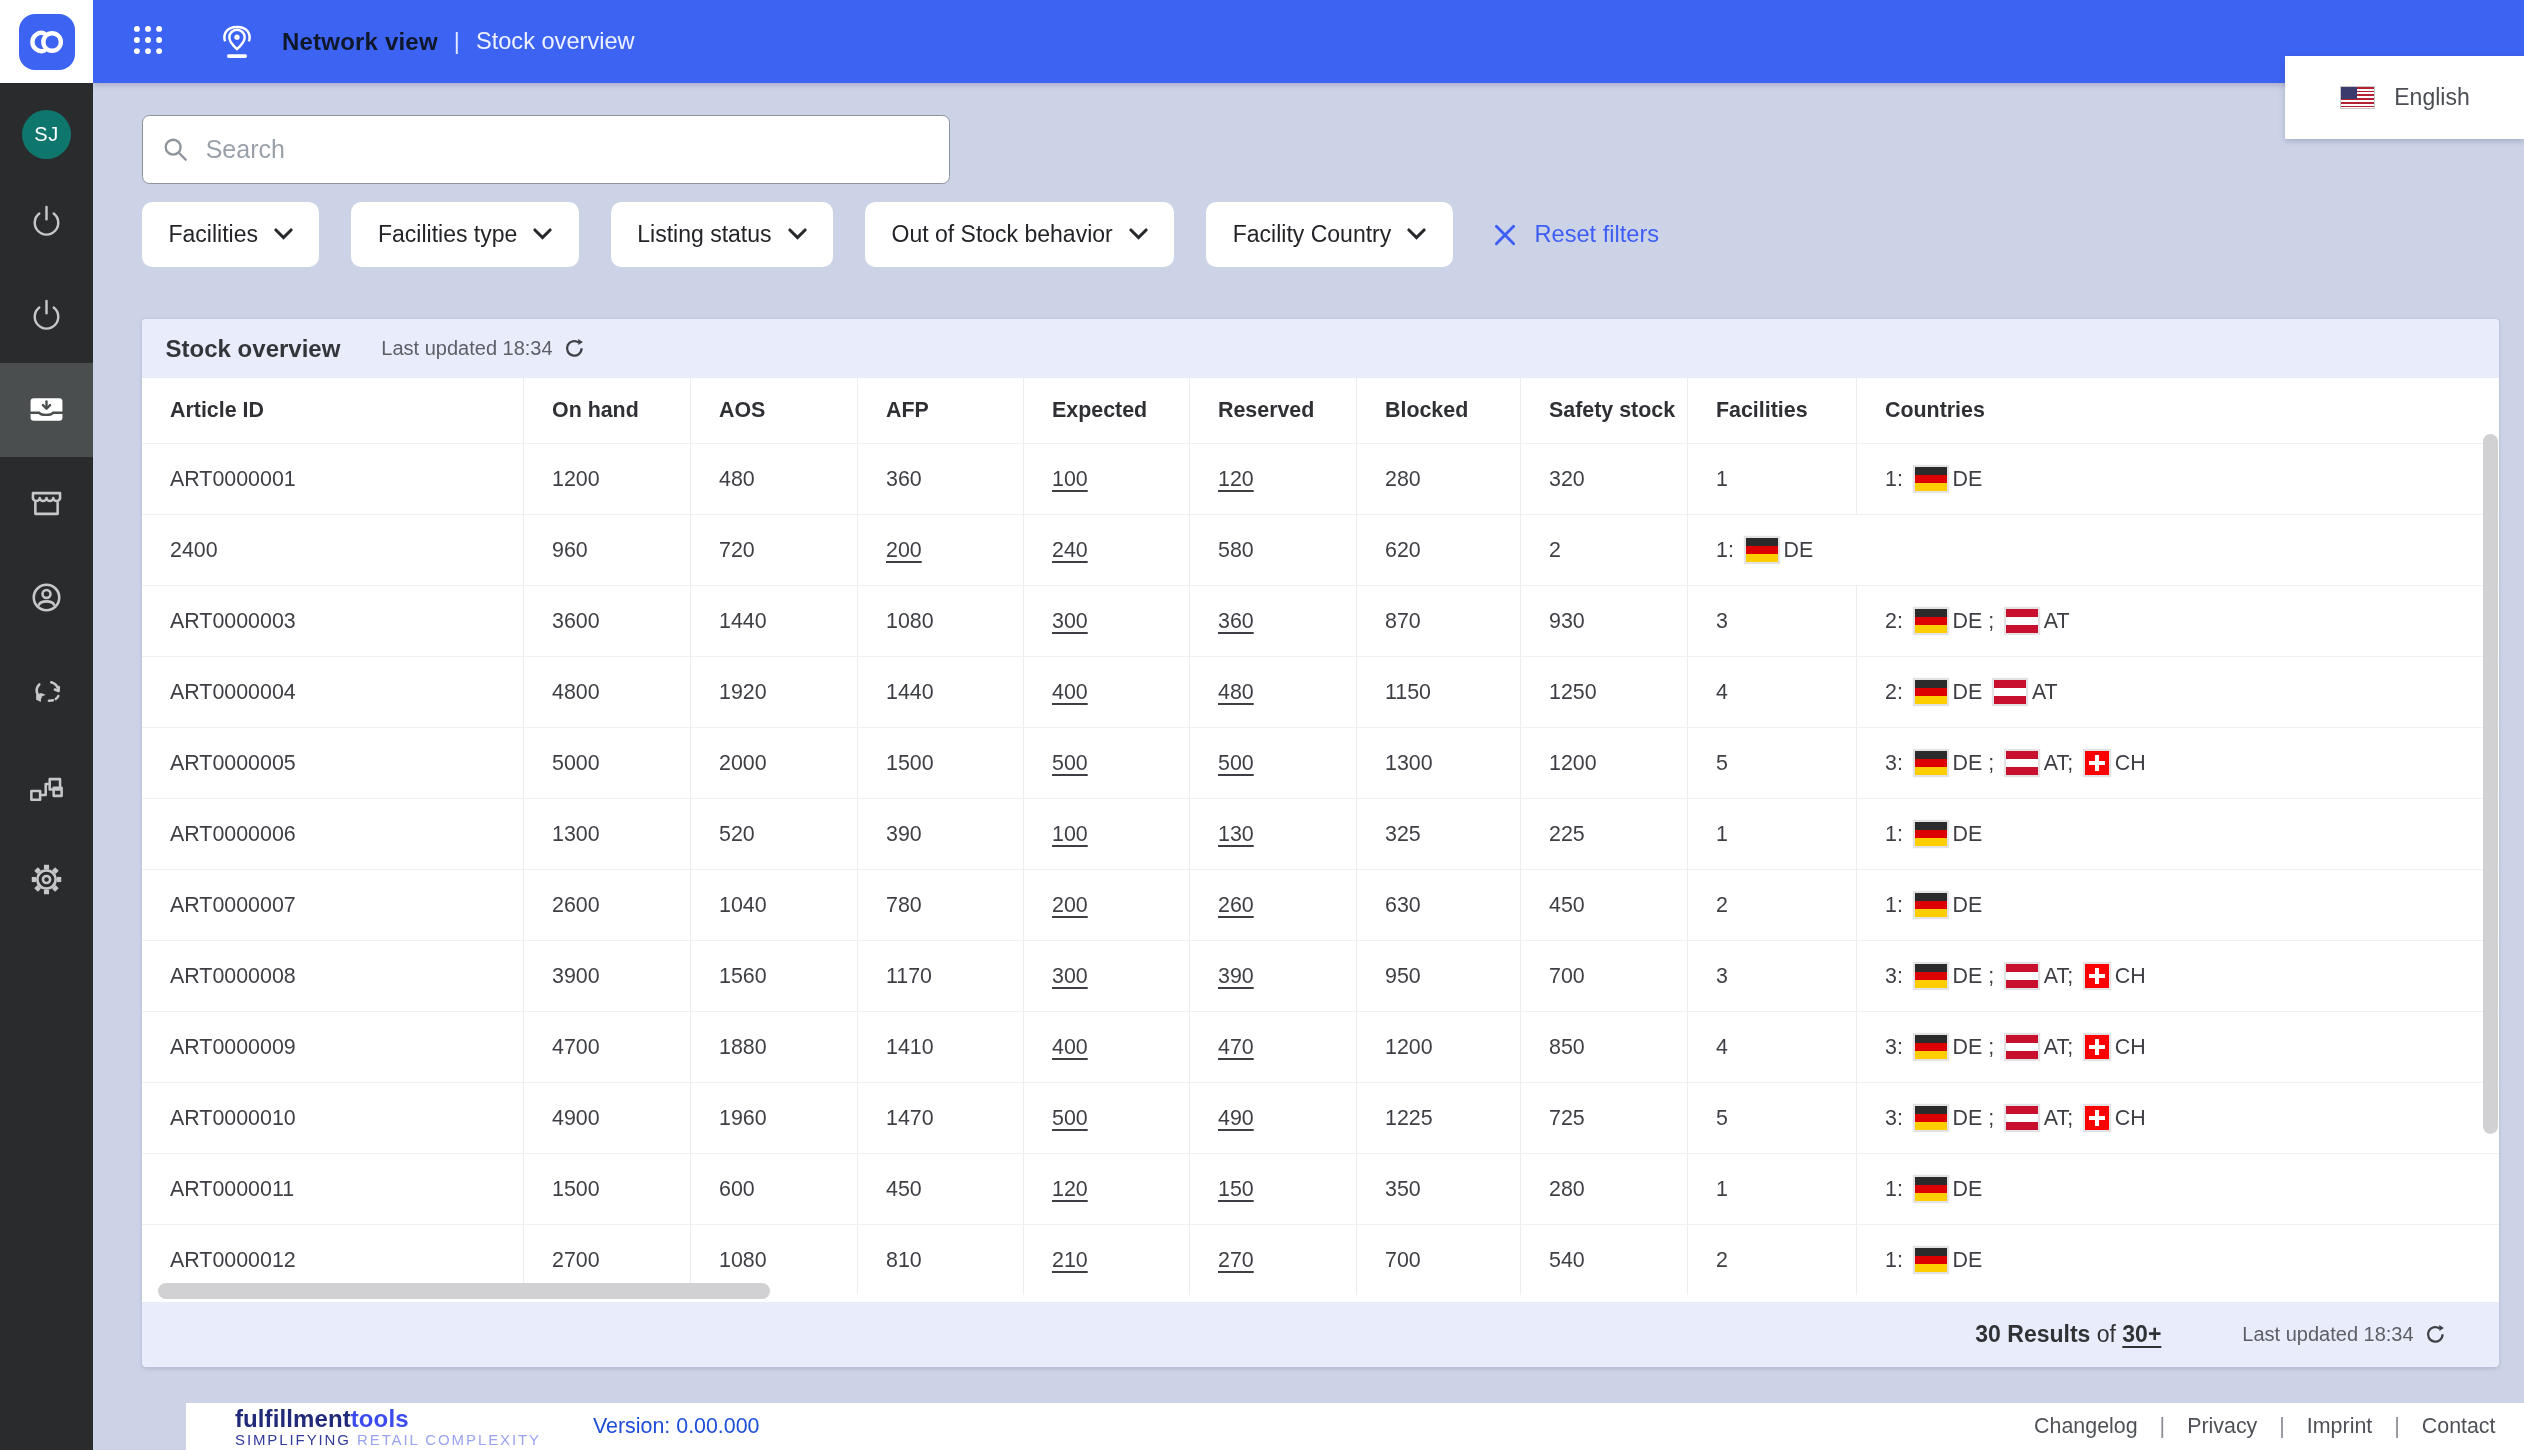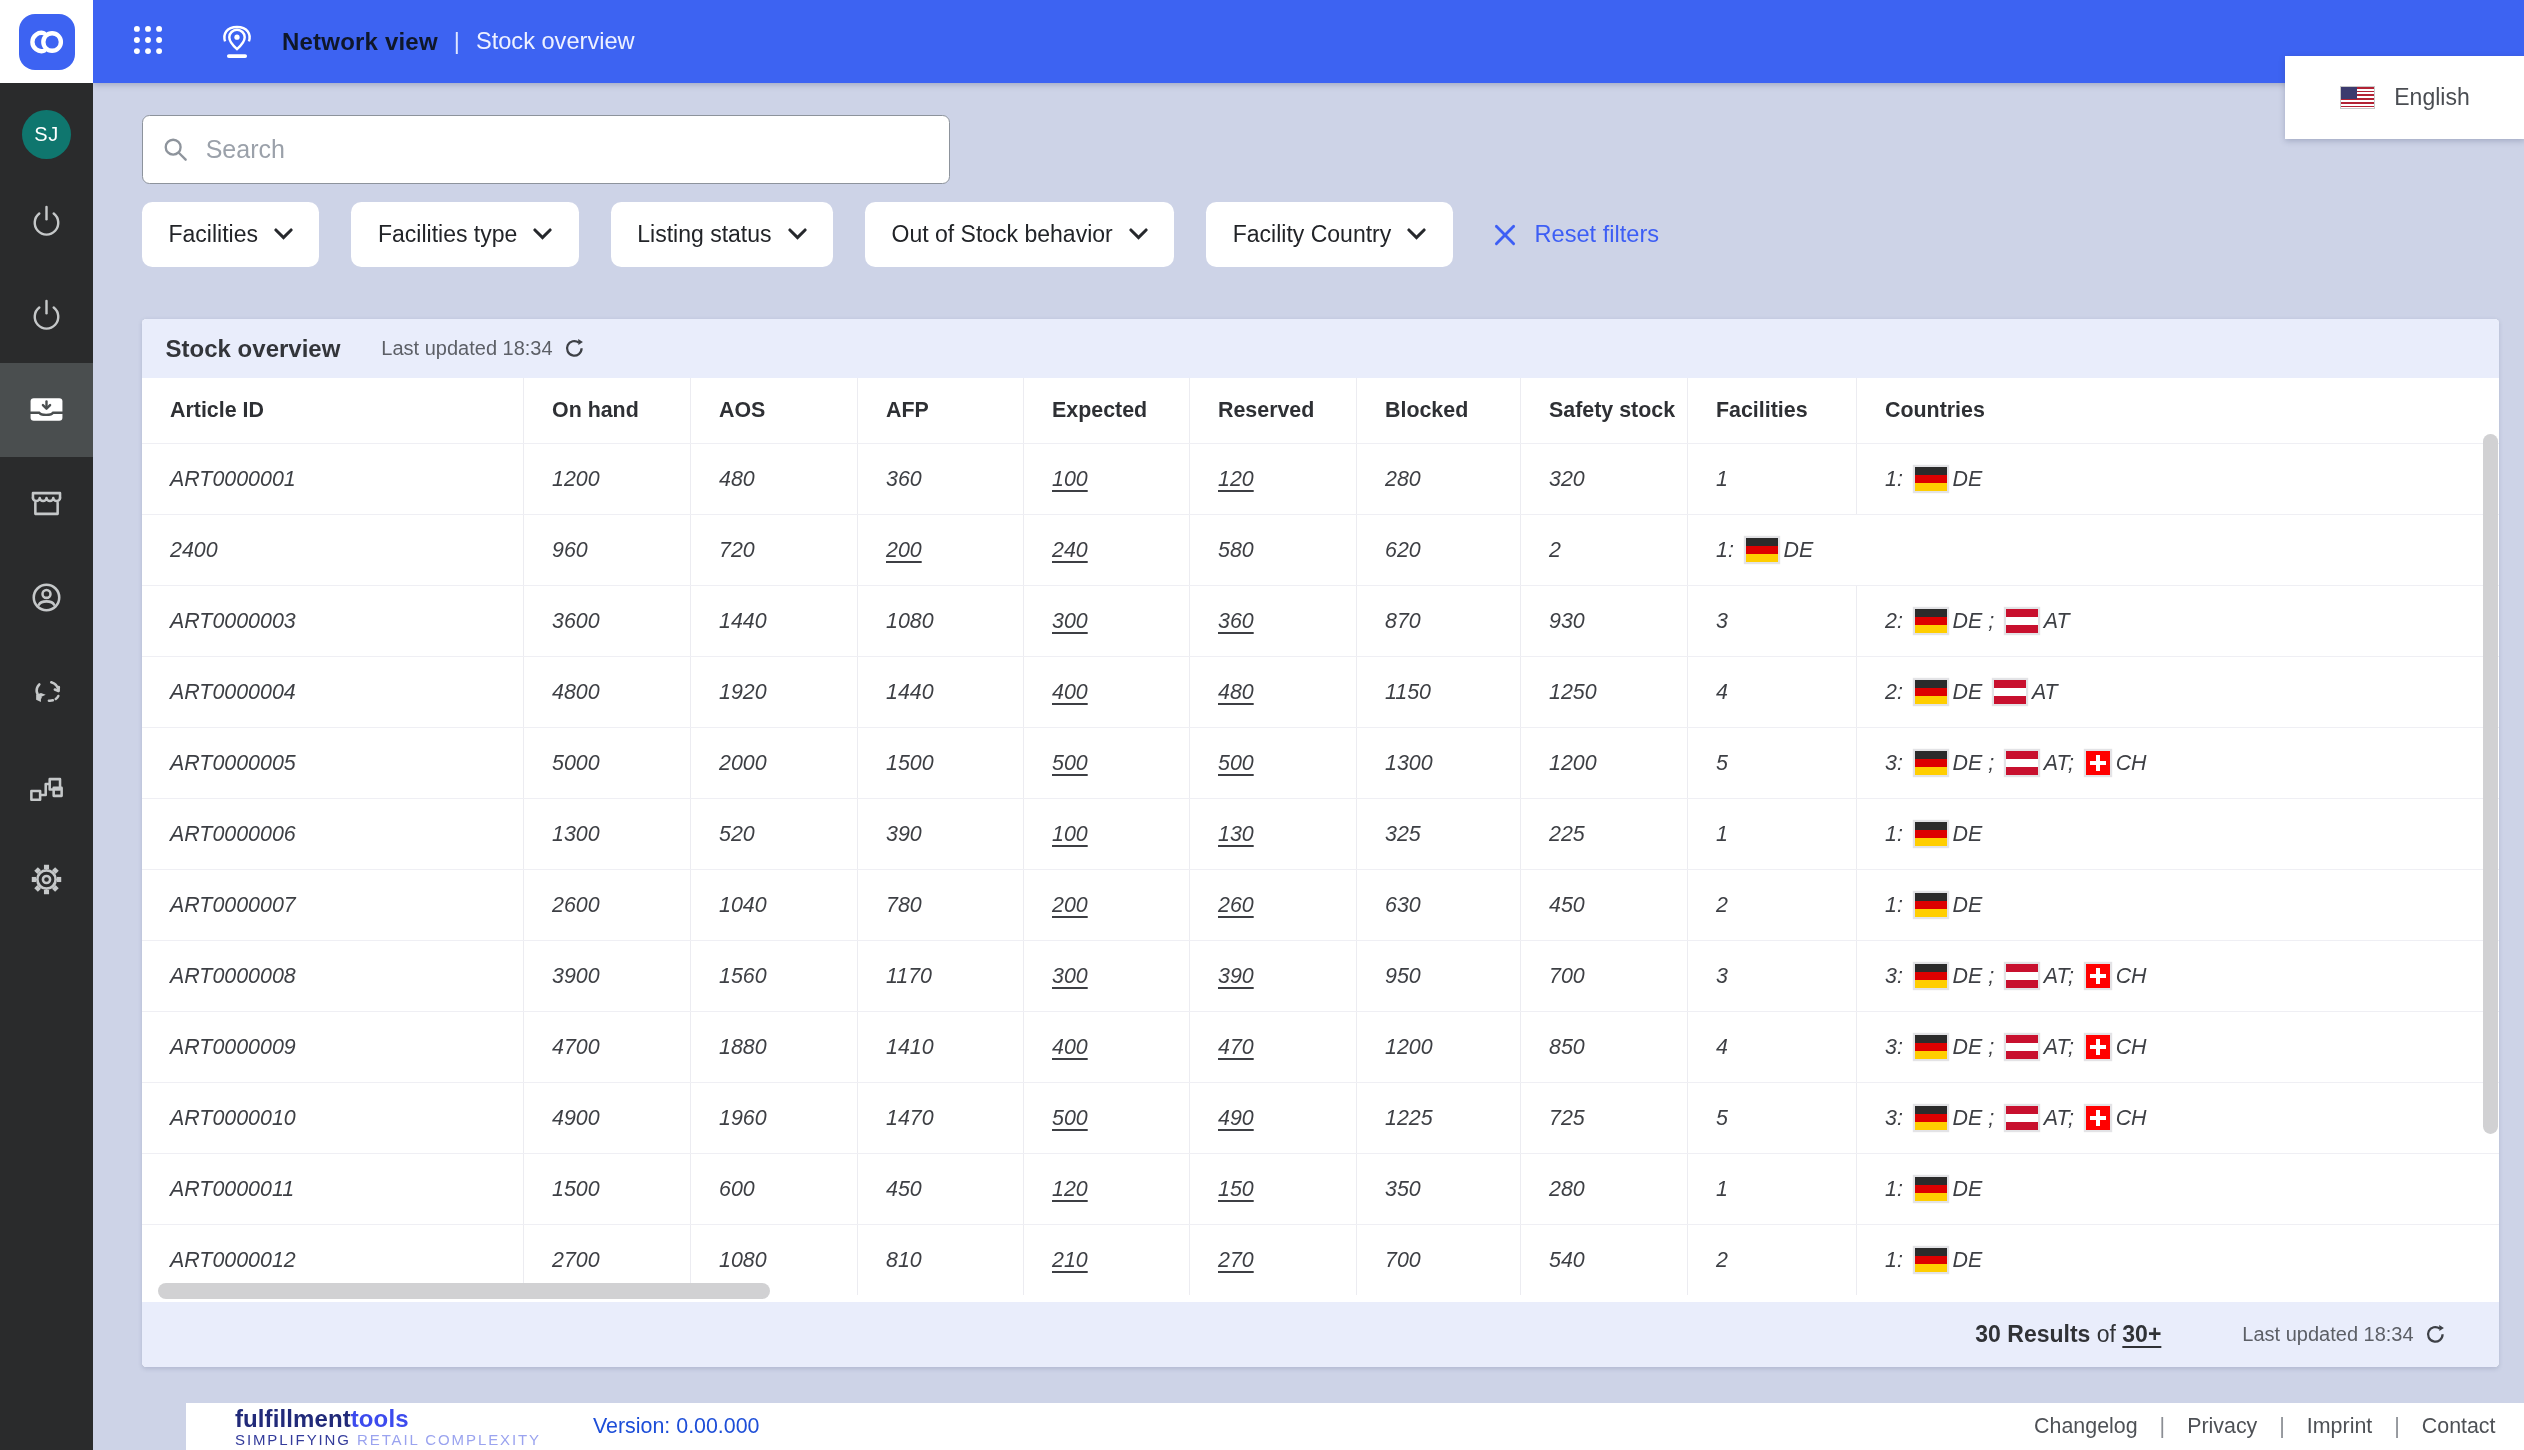--- a/index.html
+++ b/index.html
@@ -101,21 +101,21 @@
   .refresh-btn { cursor:pointer; color:#3d4046; display:flex; }
   .tgrid { display:grid; grid-template-columns:382px 167px 167px 166px 166px 167px 164px 167px 169px 1fr; }
   .thead { height:65px; }
   .thead .cell { font-weight:bold; font-size:21.4px; color:#2e3034; }
   .cell {
     display:flex; align-items:center; padding-left:28px; font-size:21.4px; color:#3d3f44;
     border-right:0.7px solid #ececf1; height:100%; white-space:nowrap; overflow:hidden;
   }
   .cell:last-child { border-right:none; }
   .tbody { height:859px; overflow:hidden; position:relative; }
-  .trow { height:71px; border-top:1.5px solid #efeff4; cursor:pointer;font-style:italic; }
+  .trow { height:71px; border-top:1.5px solid #efeff4; cursor:pointer; }
   .val-link { text-decoration:underline; text-underline-offset:3.7px; cursor:pointer; }
   .flag { display:inline-block; width:32px; height:24px; margin:0 5.9px 0 11.8px; box-shadow:0 0 0 2.2px #e3e3e6; }
   .flag-de { background:linear-gradient(180deg,#2b2b2b 0 33.4%,#dd0000 33.4% 66.7%,#ffce00 66.7% 100%); }
   .flag-at { background:linear-gradient(180deg,#c8102e 0 33.4%,#ffffff 33.4% 66.7%,#c8102e 66.7% 100%); }
   .flag-ch {
     width:24px; background:#ff0000; position:relative;
   }
   .flag-ch::before {
     content:""; position:absolute; left:10.3px; top:4.4px; width:3.7px; height:15.5px; background:#fff;
   }

